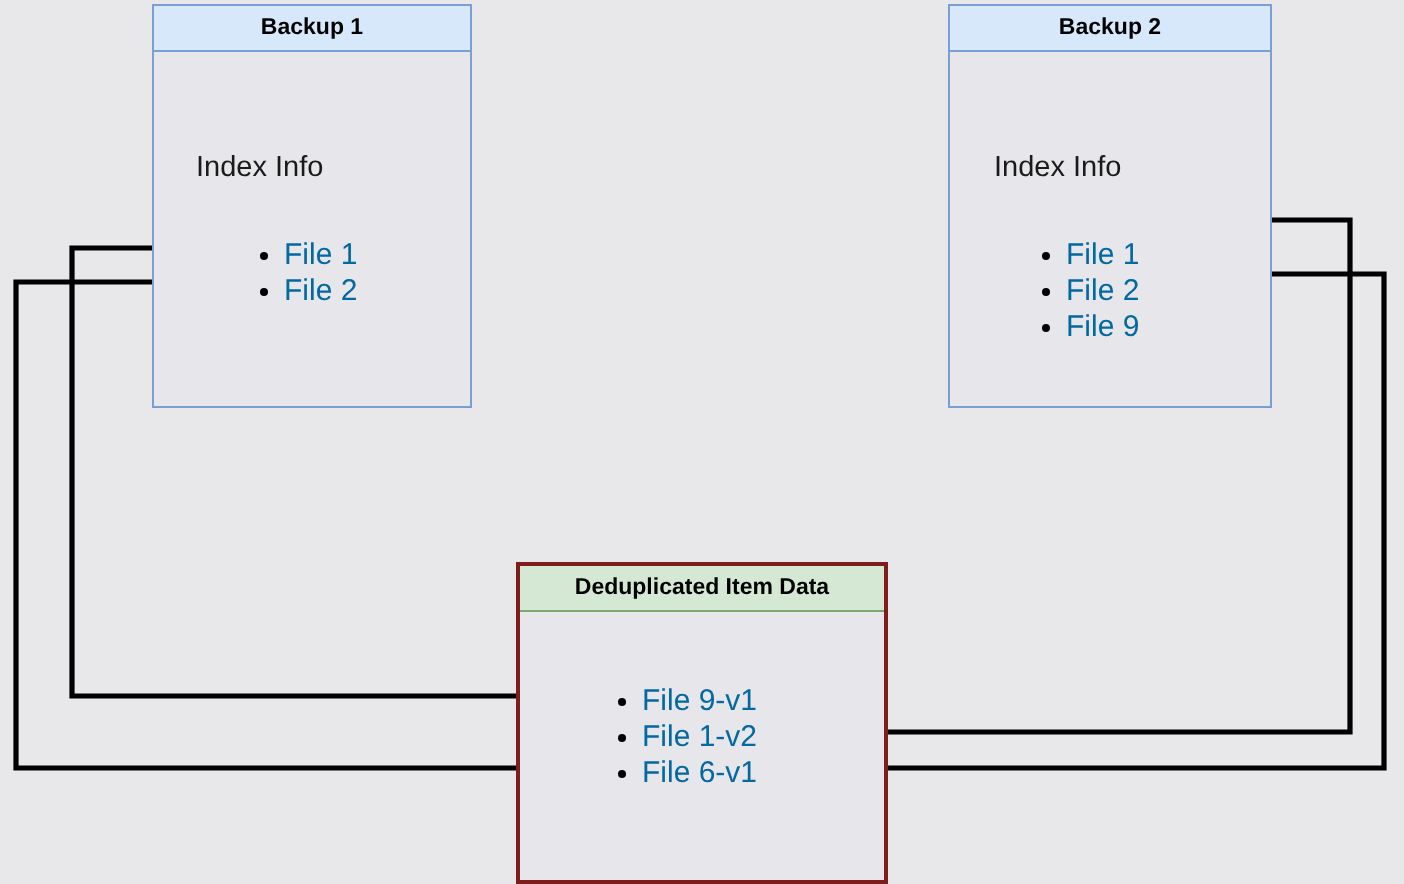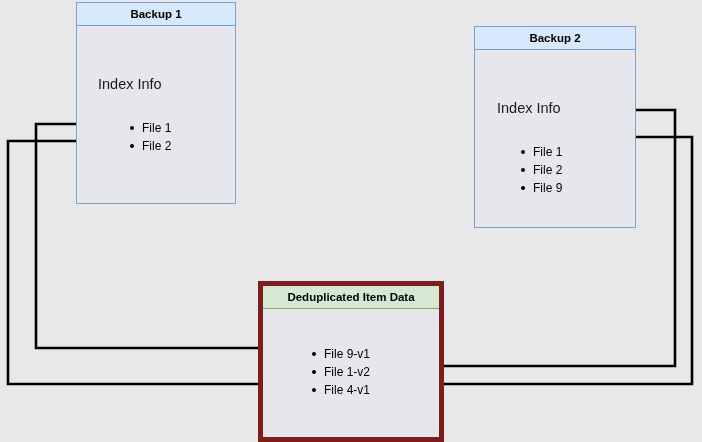--- a/index.html
+++ b/index.html
@@ -27,21 +27,21 @@
     height: 442px;
     pointer-events: none;
   }
   .box {
     position: absolute;
     box-sizing: border-box;
     border: 1px solid #7a9fd4;
     background: #e7e6ea;
   }
   .box.green {
-    border: 5px solid #7f1d1d;
+    border: 2px solid #7f1d1d;
   }
   .box-header {
     box-sizing: border-box;
     height: 23px;
     line-height: 22px;
     text-align: center;
     font-size: 11.5px;
     font-weight: bold;
     color: #000;
     background: #d8e8fb;
@@ -62,22 +62,22 @@
     white-space: nowrap;
   }
   .file-list {
     position: absolute;
     margin: 0;
     padding: 0;
     list-style: none;
   }
   .file-list li {
     position: relative;
-    font-size: 12px;
-    color: #000000;
+    font-size: 15px;
+    color: #0369a1;
     line-height: 18px;
     height: 18px;
     padding-left: 14px;
     white-space: nowrap;
   }
   .file-list li::before {
     content: "";
     position: absolute;
     left: 2px;
     top: 7px;
@@ -119,36 +119,36 @@
     <div class="box-header">Backup 1</div>
     <div class="box-body">
       <div class="index-label" style="left:21px; top:50px;">Index Info</div>
       <ul class="file-list" style="left:51px; top:93px;">
         <li>File 1</li>
         <li>File 2</li>
       </ul>
     </div>
   </div>
 
-  <div class="box" style="left:474px; top:2px; width:162px; height:202px;margin-top:24px;">
+  <div class="box" style="left:474px; top:2px; width:162px; height:202px;">
     <div class="box-header">Backup 2</div>
     <div class="box-body">
       <div class="index-label" style="left:22px; top:50px;">Index Info</div>
       <ul class="file-list" style="left:44px; top:93px;">
         <li>File 1</li>
         <li>File 2</li>
         <li>File 9</li>
       </ul>
     </div>
   </div>
 
   <div class="box green" style="left:258px; top:281px; width:186px; height:161px;">
     <div class="box-header">Deduplicated Item Data</div>
     <div class="box-body">
       <ul class="file-list dedup-list" style="left:47px; top:36px;">
         <li>File 9-v1</li>
         <li>File 1-v2</li>
-        <li>File 4-v1</li>
+        <li>File 6-v1</li>
       </ul>
     </div>
   </div>
 
 </div>
 
 </body></html>

